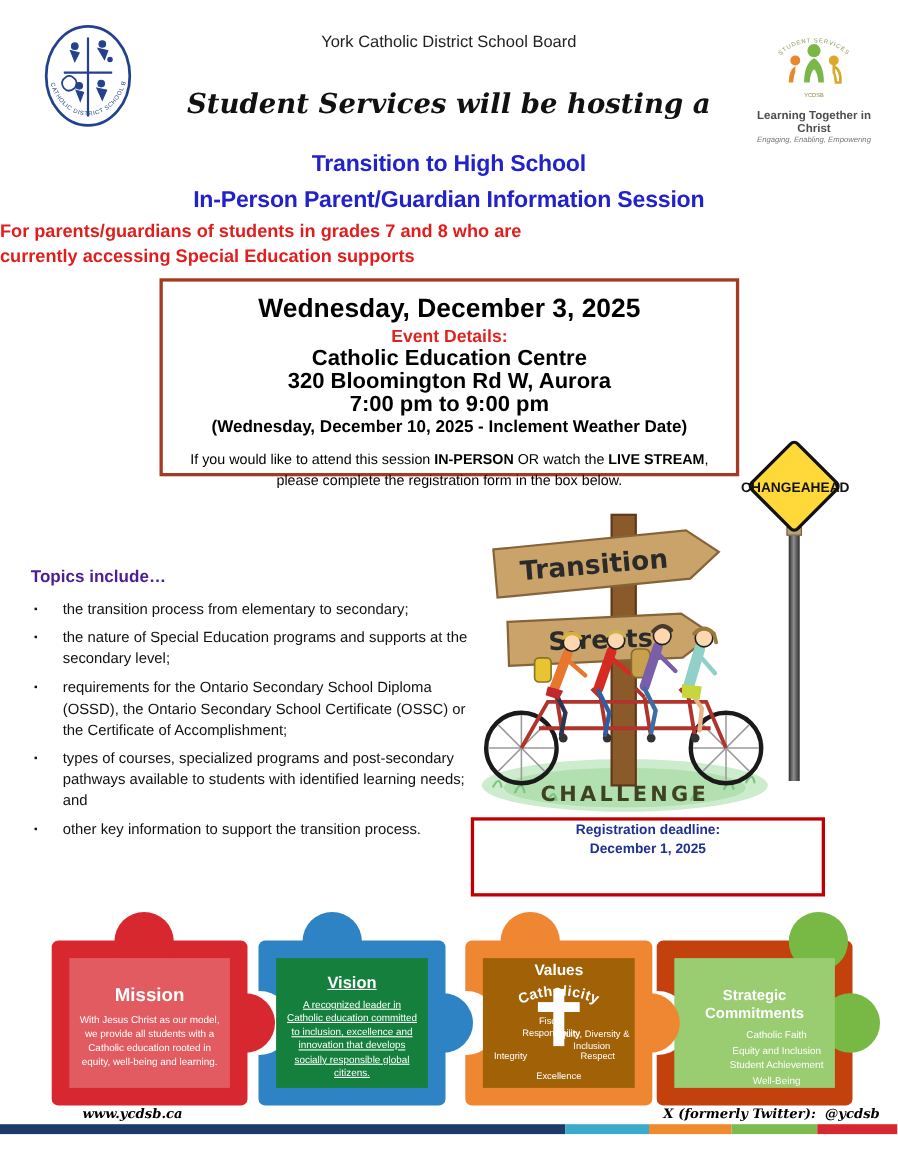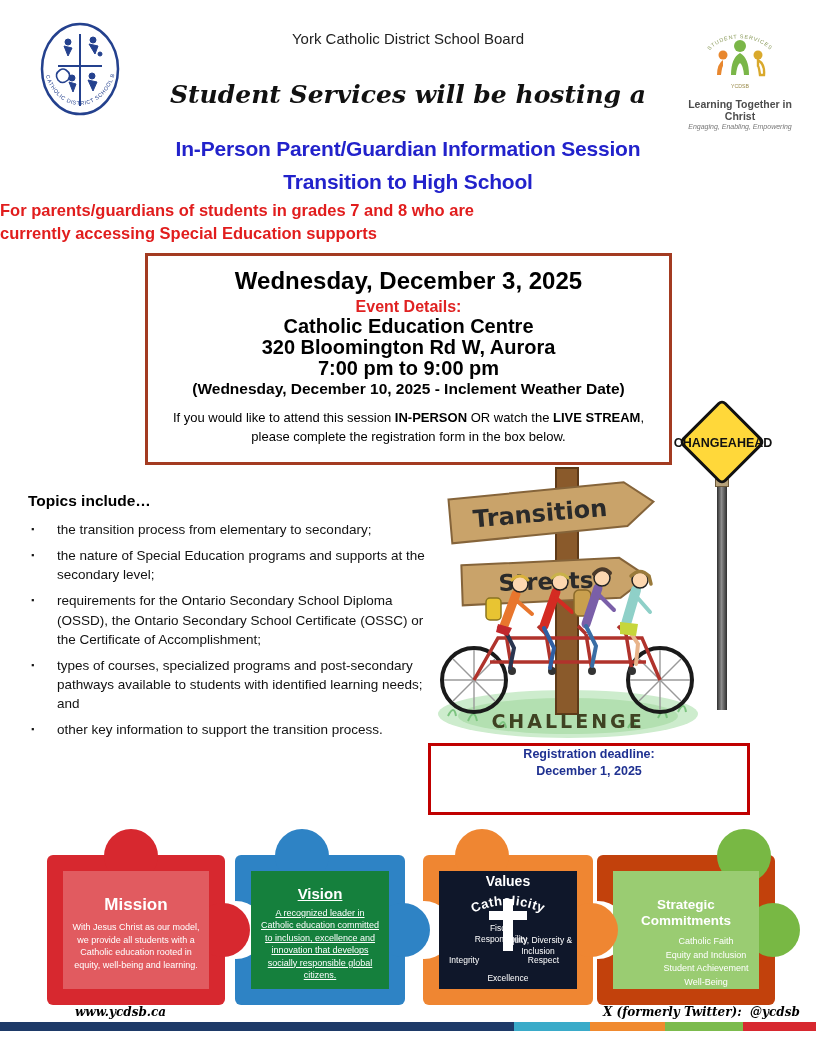--- a/index.html
+++ b/index.html
@@ -17,42 +17,42 @@
   .logo-right .tagline{font-size:10.5px;color:#4d4d4d;font-weight:bold;margin-top:2px;}
   .logo-right .subtagline{font-size:7px;color:#777;font-style:italic;margin-top:1px;}
 
   
   .title{position:absolute;top:132px;left:0;width:100%;text-align:center;
          color:#2222cb;font-weight:bold;font-size:21px;line-height:33px;letter-spacing:-.2px;}
   .subtitle{position:absolute;top:199px;left:0;width:100%;text-align:left;
             color:#e11d1d;font-weight:bold;font-size:16.5px;line-height:23px;}
 
   
-  .event-box{position:absolute;left:145px;top:253px;width:527px;height:212px;
+  .event-box{position:absolute;left:145px;top:253px;width:527px;height:180px;
              border:3px solid #a33b21;box-sizing:border-box;text-align:center;}
   .event-date{font-size:24px;font-weight:bold;margin-top:11px;color:#000;}
   .event-details-label{font-size:16px;font-weight:bold;color:#e02222;margin-top:3px;}
   .event-line{font-size:20px;font-weight:bold;line-height:21px;color:#000;}
   .event-weather{font-size:15.5px;font-weight:bold;margin-top:1px;color:#000;}
   .event-attend{font-size:13px;line-height:19px;margin-top:10px;color:#000;}
   .event-attend b{font-weight:bold;}
 
   
   .sign-pole{position:absolute;left:717px;top:487px;width:10px;height:223px;
              background:linear-gradient(90deg,#2e2e2e,#8d8d8d 45%,#2e2e2e);z-index:1;}
   .sign-cap{position:absolute;left:715px;top:479px;width:14px;height:8px;background:#b7a27a;border:1px solid #6d5a3a;box-sizing:border-box;z-index:1;}
   .sign-wrap{position:absolute;left:676px;top:396px;width:94px;height:94px;z-index:2;}
   .sign-diamond{position:absolute;left:15px;top:15px;width:62px;height:62px;background:#ffd83a;
                 border:3px solid #111;border-radius:6px;transform:rotate(45deg);box-sizing:border-box;}
   .sign-text{position:absolute;inset:0;display:flex;flex-direction:row;align-items:center;
              justify-content:center;font-size:12.5px;font-weight:800;line-height:13px;color:#111;letter-spacing:0;}
 
   
   .topics{position:absolute;left:28px;top:492px;width:402px;}
-  .topics-heading{font-size:15.5px;font-weight:bold;color:#000000;}
+  .topics-heading{font-size:15.5px;font-weight:bold;color:#4c1d95;margin-top:24px;}
   .topic-item{display:flex;margin-top:7px;font-size:13.5px;line-height:1.42;color:#111;}
   .topic-item .bullet{flex:0 0 26px;font-size:9px;padding-top:3px;padding-left:3px;}
 
   
   .illustration{position:absolute;left:428px;top:466px;width:276px;height:280px;}
 
   
   .reg-box{position:absolute;left:428px;top:743px;width:322px;height:72px;border:3px solid #c00000;
            box-sizing:border-box;text-align:center;color:#1f3191;}
   .reg-line1{font-size:16.5px;font-weight:bold;margin-top:6px;}
@@ -71,21 +71,21 @@
   .p-red .knob-top{left:57px;background:#d7282f;}
   .p-red .knob-right{background:#d7282f;}
   .p-red .inner{background:#e15b60;}
   .p-blue{left:235px;width:170px;background:#2e83c5;z-index:30;}
   .p-blue .knob-top{left:40px;background:#2e83c5;}
   .p-blue .knob-right{background:#2e83c5;}
   .p-blue .inner{background:#15803d;text-decoration:underline;}
   .p-orange{left:423px;width:170px;background:#ef8632;z-index:20;}
   .p-orange .knob-top{left:32px;background:#ef8632;}
   .p-orange .knob-right{background:#ef8632;}
-  .p-orange .inner{background:#0f172a;}
+  .p-orange .inner{background:#a16207;}
   .p-green{left:597px;width:178px;background:#c2410c;z-index:10;}
   .p-green .knob-top{left:120px;background:#78b844;}
   .p-green .knob-right{background:#78b844;}
   .p-green .inner{background:#9acc72;}
   .piece-title{font-weight:bold;}
   .p-red .piece-title{font-size:17px;margin-top:24px;}
   .p-red .piece-body{font-size:9px;line-height:1.4;margin-top:6px;padding:0 4px;}
   .p-blue .piece-title{font-size:15px;margin-top:14px;}
   .p-blue .piece-body{font-size:9px;line-height:1.38;margin-top:5px;padding:0 7px;}
   .p-orange .inner{text-align:center;}
@@ -157,22 +157,22 @@
       <path d="M38,38 q-6,4 -6,15 l4,0 q1,-8 2,-9 z" fill="#e8872e"></path>
       <circle cx="73" cy="33" r="4.5" fill="#d9a92c"></circle>
       <path d="M73,38 q7,4 6,15 l-4,0 q-1,-8 -2,-9 z" fill="none" stroke="#d9a92c" stroke-width="2.4"></path>
       <text x="55" y="66" text-anchor="middle" font-size="5.2" fill="#9a8a4a">YCDSB</text>
     </svg>
     <div class="tagline">Learning Together in Christ</div>
     <div class="subtagline">Engaging, Enabling, Empowering</div>
   </div>
 
   <div class="title">
+    <div>Transition to High School</div>
     <div>In-Person Parent/Guardian Information Session</div>
-    <div>Transition to High School</div>
   </div>
   <div class="subtitle">
     <div>For parents/guardians of students in grades 7 and 8 who are</div>
     <div>currently accessing Special Education supports</div>
   </div>
 
   <div class="event-box">
     <div class="event-date">Wednesday, December 3, 2025</div>
     <div class="event-details-label">Event Details:</div>
     <div class="event-line">Catholic Education Centre</div>

